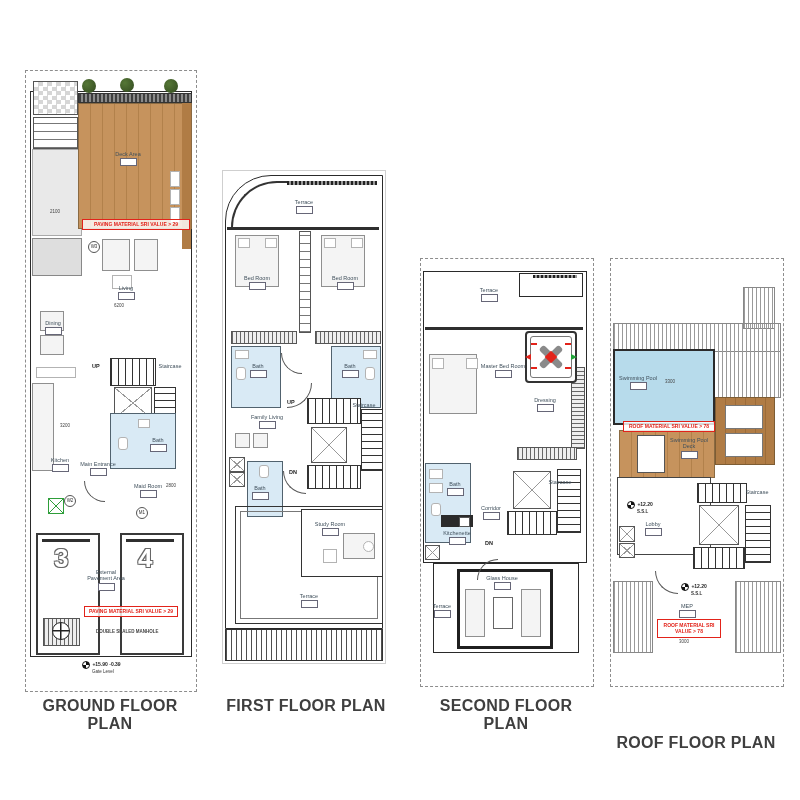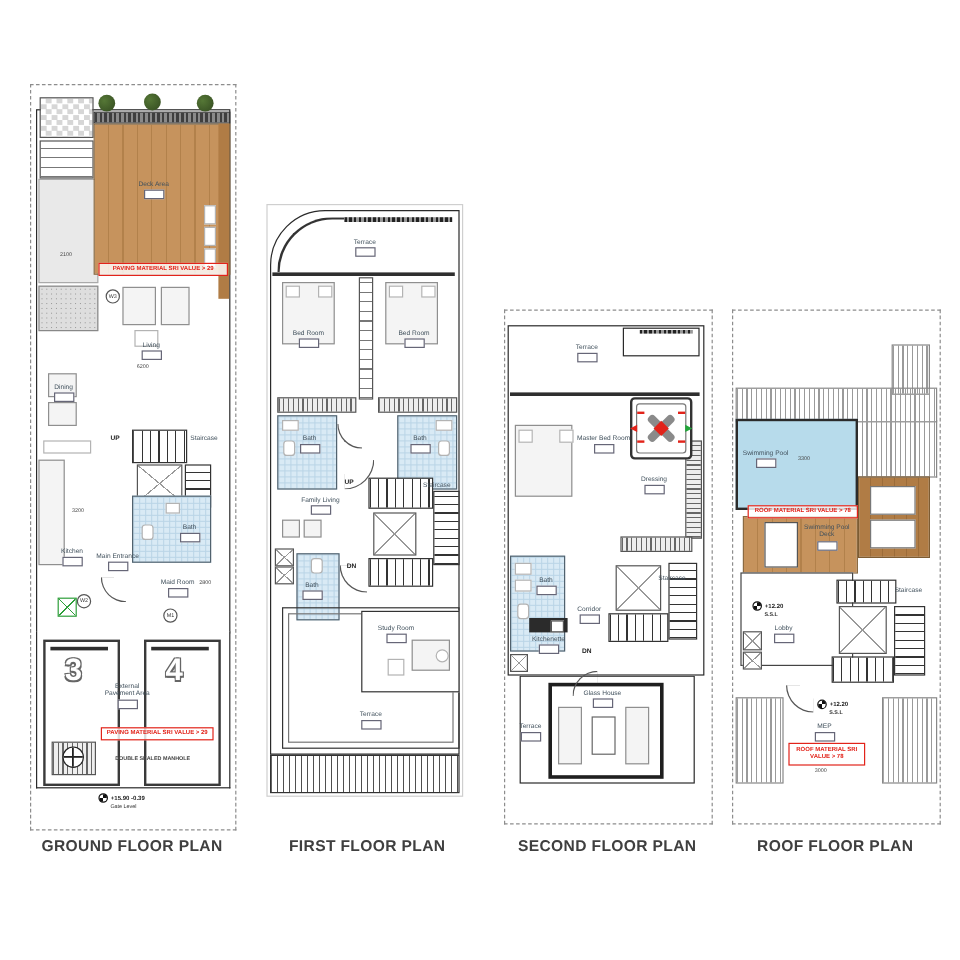--- a/index.html
+++ b/index.html
@@ -44,21 +44,21 @@
   .bm{display:inline-block;width:6px;height:6px;border-radius:50%;border:1px solid #111;
       background:conic-gradient(#111 0 25%,#fff 25% 50%,#111 50% 75%,#fff 75%);vertical-align:middle;margin-right:1px;}
   .lvl{position:absolute;font-size:5px;font-weight:bold;color:#222;z-index:8;white-space:nowrap;}
   .lvls{position:absolute;font-size:4.5px;color:#333;z-index:8;white-space:nowrap;}
   .arc{position:absolute;border:1px solid #555;border-top:none;border-right:none;
        border-radius:0 0 0 100%;background:transparent;z-index:2;}
   .ctag{position:absolute;width:10px;height:10px;border:1px solid #555;border-radius:50%;font-size:4.5px;
         line-height:10px;text-align:center;color:#333;background:#fff;z-index:7;}
   .pnum{position:absolute;font-size:26px;font-weight:bold;color:#fff;z-index:4;
         text-shadow:-1px -1px 0 #666,1px -1px 0 #666,-1px 1px 0 #666,1px 1px 0 #666;}
-  .title{position:absolute;font-size:13px;font-weight:bold;color:#3f3f3f;letter-spacing:.3px;text-align:center;}
+  .title{position:absolute;font-size:16px;font-weight:bold;color:#3f3f3f;letter-spacing:.3px;text-align:center;}
   .updn{position:absolute;font-size:5.5px;font-weight:bold;color:#222;z-index:7;}
   .wline{position:absolute;background:#2f2f2f;}
   
   .jz{position:absolute;border:2px solid #333;border-radius:4px;background:#fff;z-index:3;}
   .jzi{position:absolute;inset:3px;border:1px solid #777;border-radius:3px;}
   .jza{position:absolute;left:50%;top:50%;width:28px;height:7px;background:#8a8a8a;border-radius:3px;}
   .jzc{position:absolute;left:50%;top:50%;width:9px;height:9px;background:#e2231a;transform:translate(-50%,-50%) rotate(45deg);}
   .jzt{position:absolute;background:#e2231a;z-index:4;}
   .jgr{position:absolute;width:0;height:0;border-top:3px solid transparent;border-bottom:3px solid transparent;z-index:4;}
 </style>
@@ -395,15 +395,15 @@
       <span>MEP</span>
       <div class="tag"></div>
     </div>
     <div class="rednote" style="left:46px;top:360px;width:62px;height:17px;">ROOF MATERIAL SRI VALUE &gt; 78</div>
     <div class="dim" style="left:68px;top:380px;">3000</div>
   </div>
 
   <div class="title" style="left:25px;top:697px;width:170px;">GROUND FLOOR PLAN</div>
   <div class="title" style="left:222px;top:697px;width:168px;">FIRST FLOOR PLAN</div>
   <div class="title" style="left:420px;top:697px;width:172px;">SECOND FLOOR PLAN</div>
-  <div class="title" style="left:610px;top:697px;width:172px;">ROOF FLOOR PLAN</div>
+  <div class="title" style="left:610px;top:734px;width:172px;">ROOF FLOOR PLAN</div>
 
 </div>
 
 </body></html>

